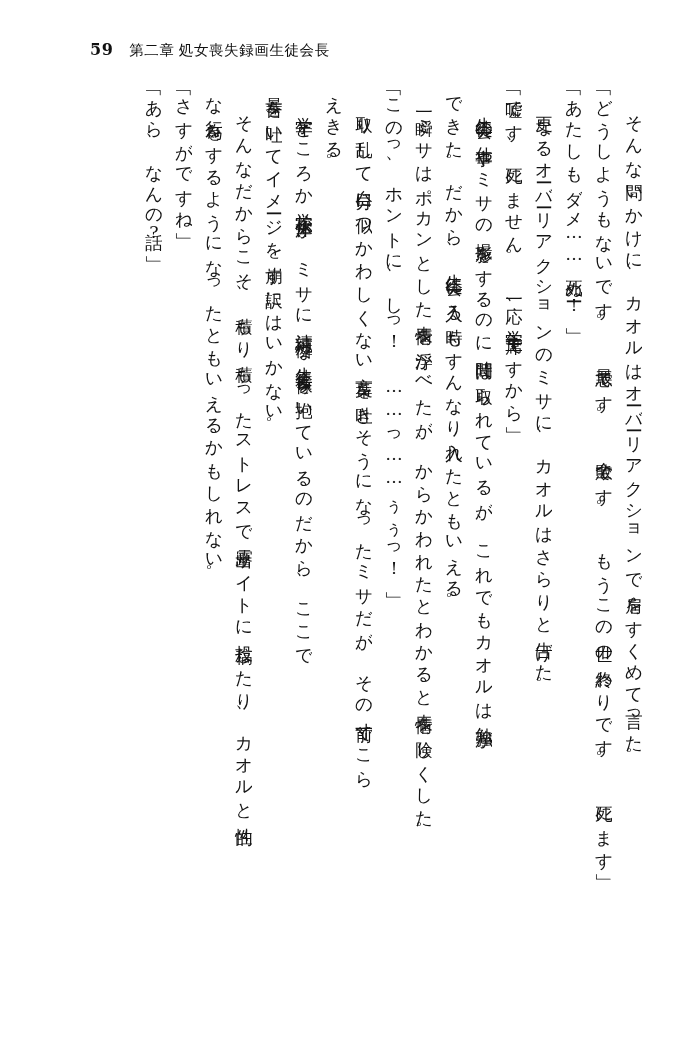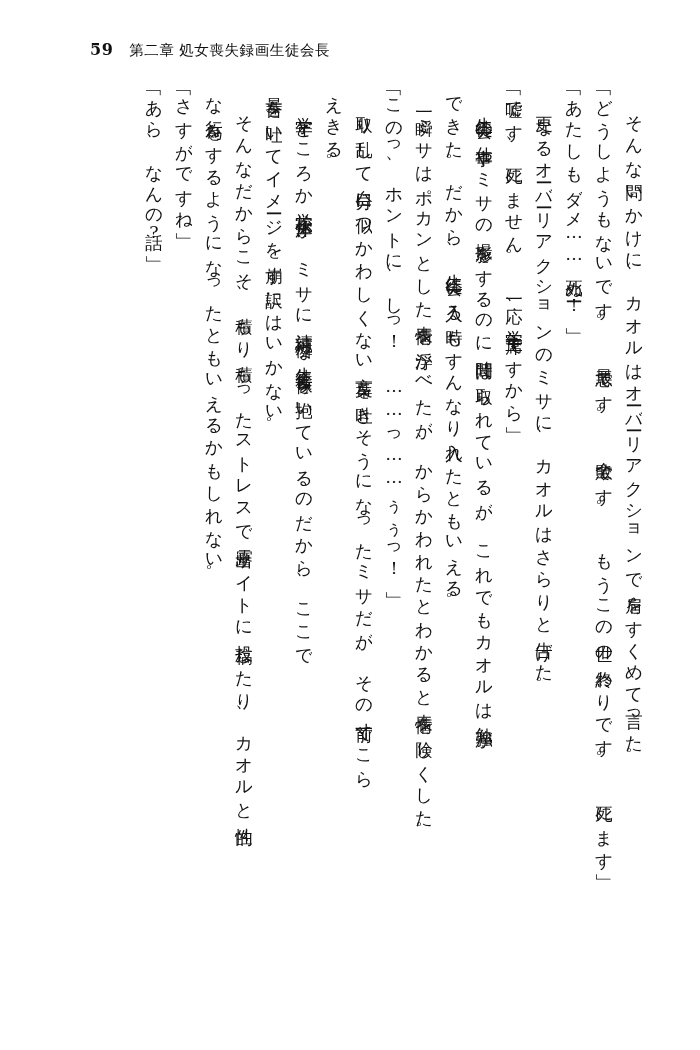--- a/index.html
+++ b/index.html
@@ -40,21 +40,21 @@
     font-size: 16px;
     font-weight: bold;
     letter-spacing: 0.5px;
     color: #111;
   }
   .running-title {
     margin-left: 16px;
     font-size: 14.5px;
     letter-spacing: 0.6px;
     color: #111;
-    font-family: Liberation Sans, sans-serif;
+    font-family: Liberation Serif, serif;
   }
 
   
   .body-area {
     position: absolute;
     top: 84px;
     left: 60px;
     width: 582px;
     height: 920px;
     box-sizing: border-box;

